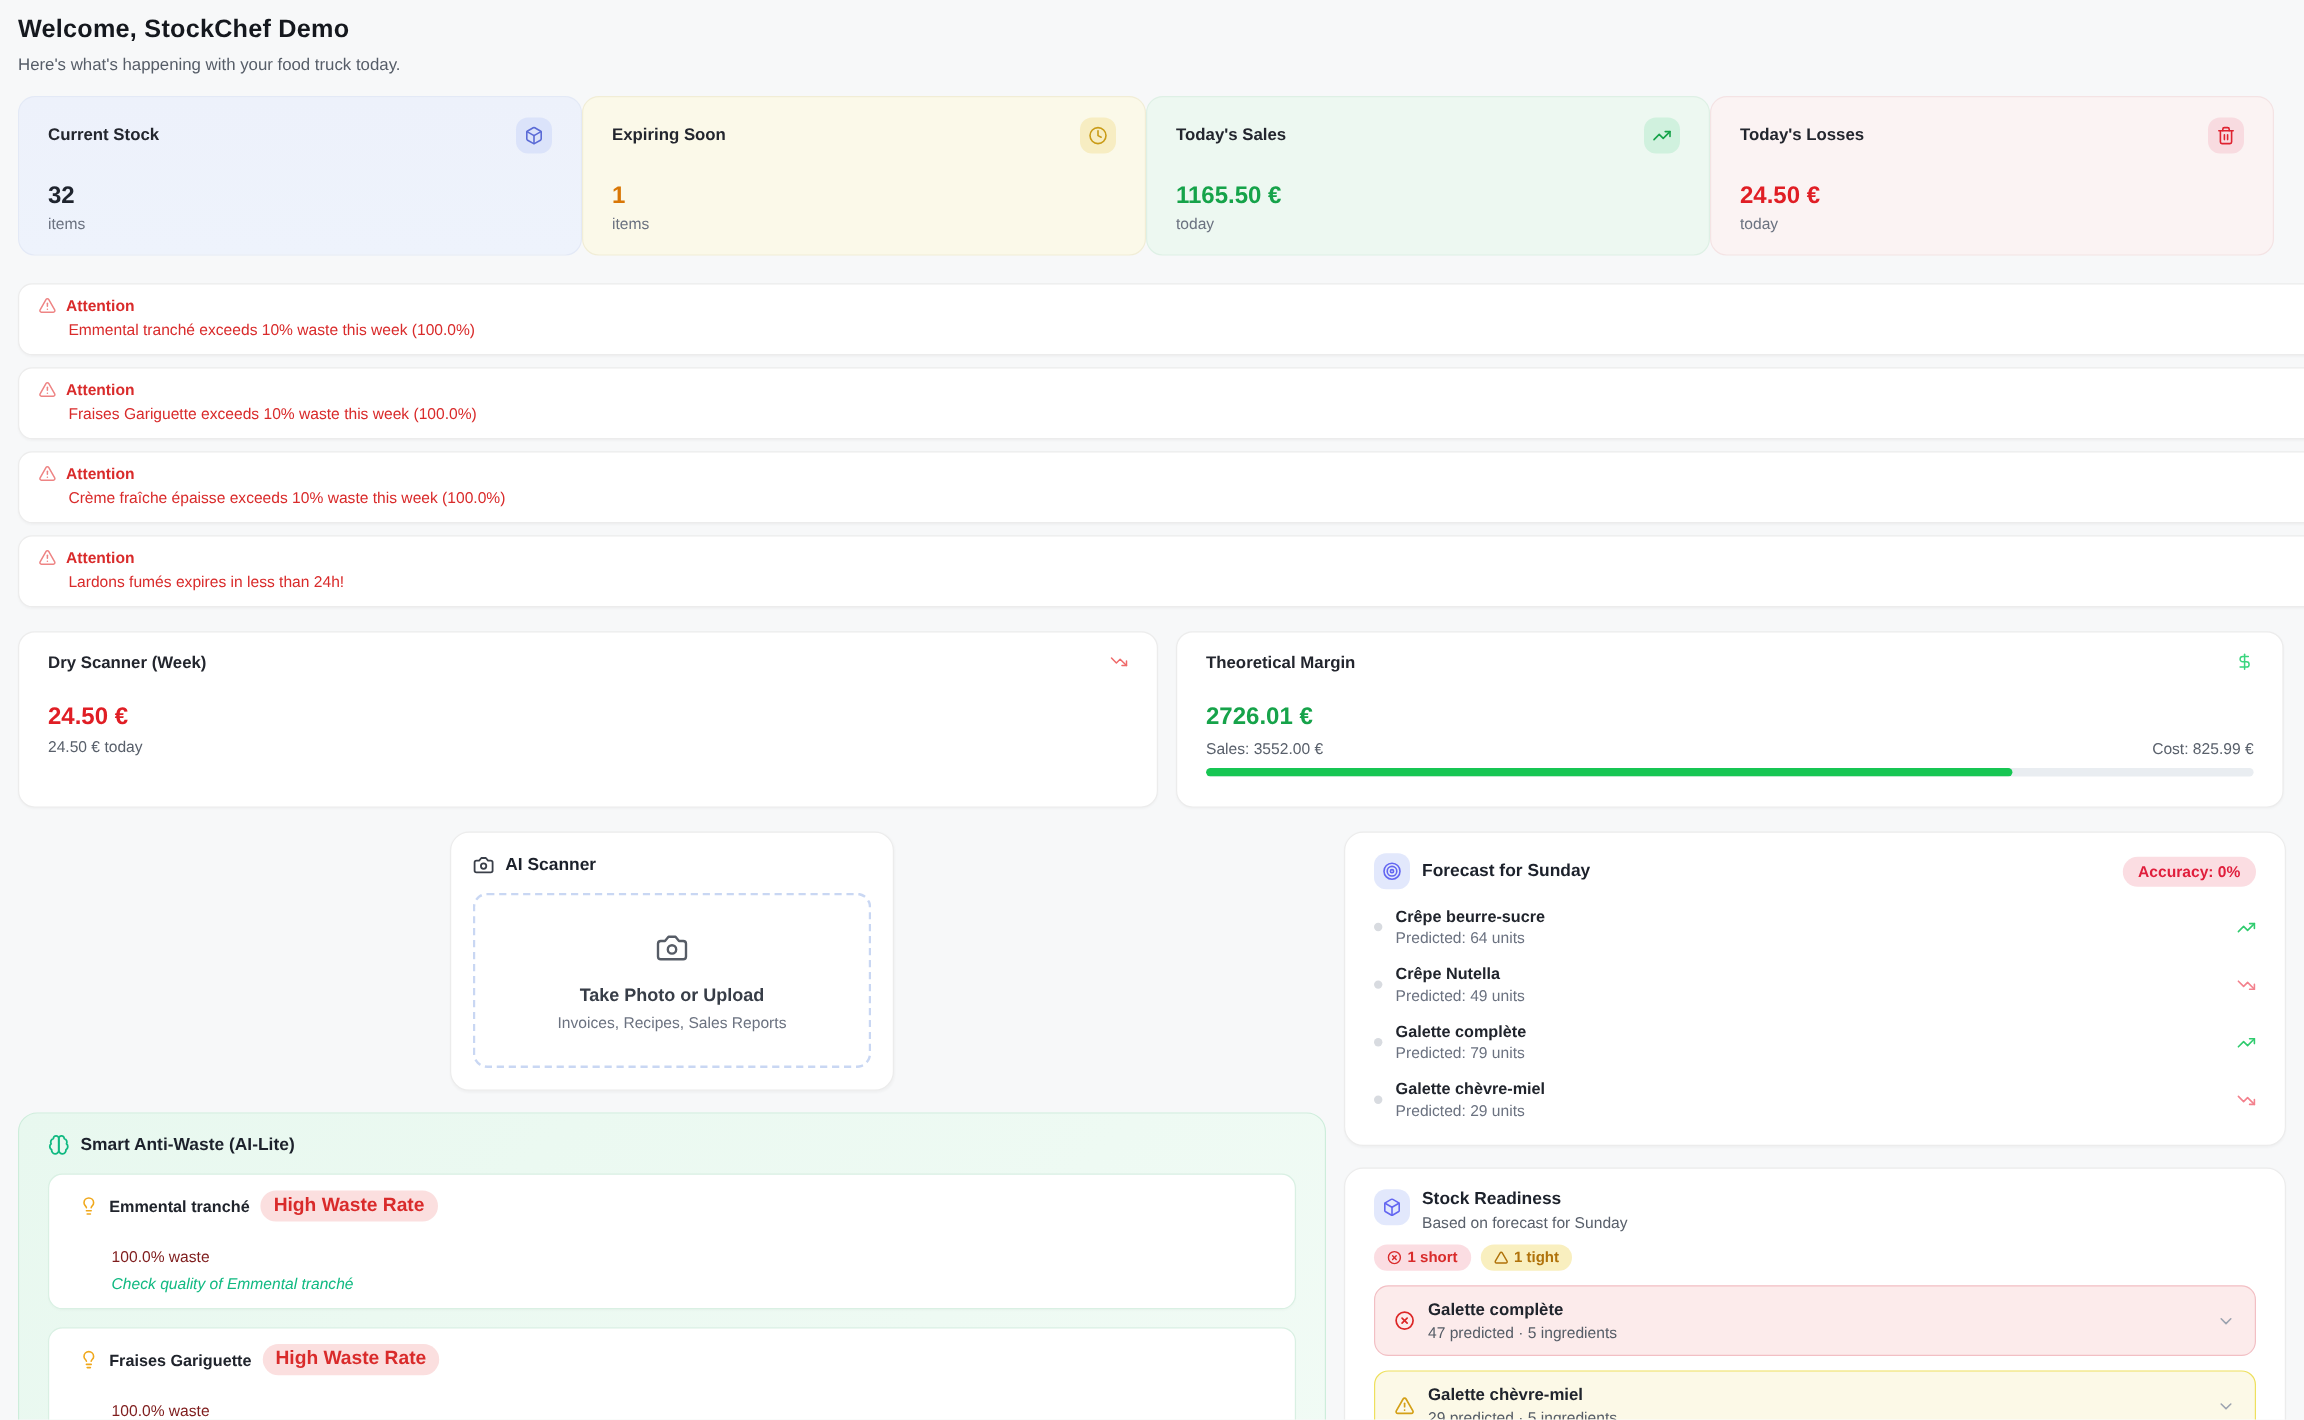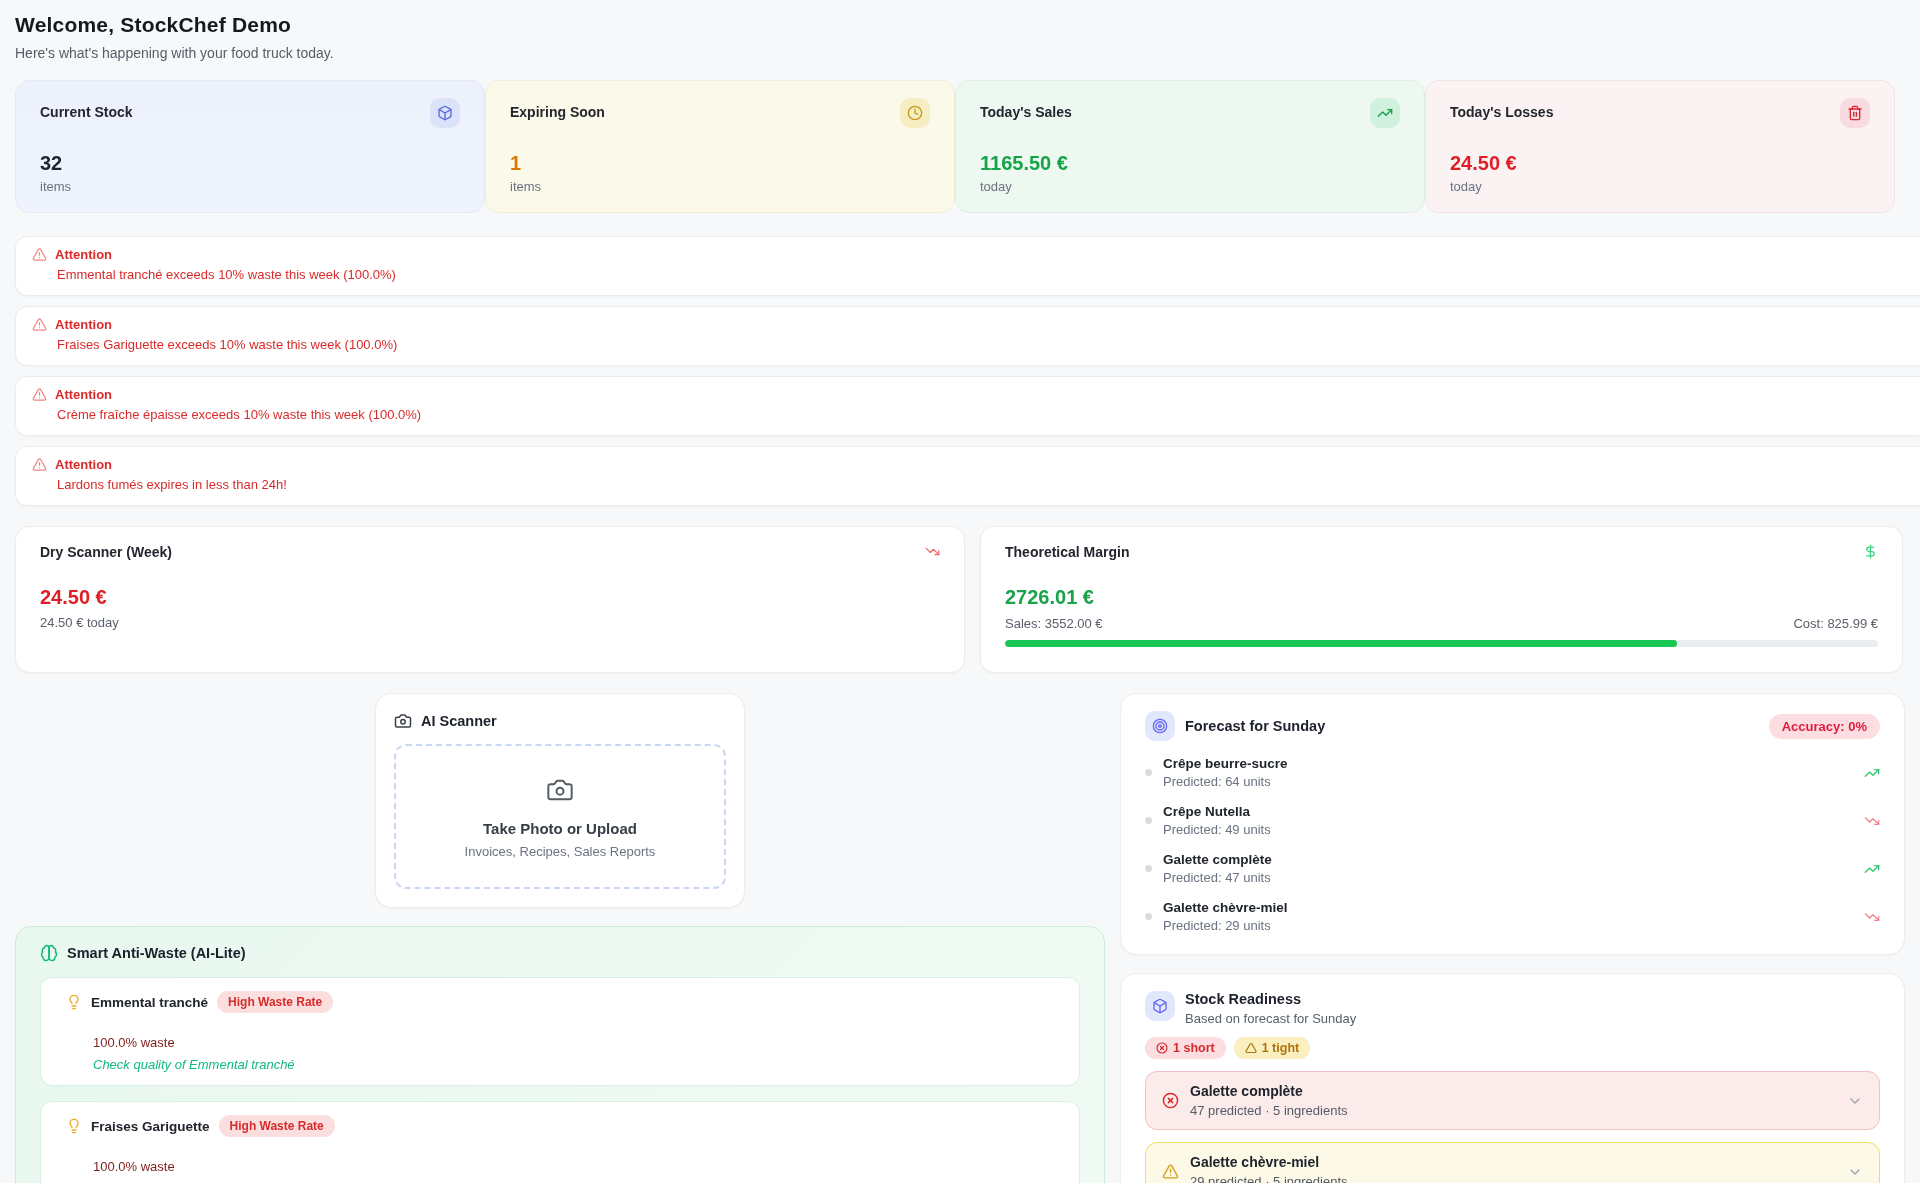--- a/index.html
+++ b/index.html
@@ -68,21 +68,21 @@
   .upload-cta { margin-top:12px; font-size:15px; font-weight:600; color:#373d47; }
   .upload-hint { margin-top:7px; font-size:13px; color:#6b7280; }
 
   .antiwaste { margin-top:18px; background:linear-gradient(135deg,#e8f8ef,#f1fbf5); border:1px solid #cdeddb; border-radius:16px; padding:17px 24px 24px; }
   .brain-icon { color:#10b981; display:flex; }
   .aw-item { background:#fff; border:1px solid #d9f0e3; border-radius:12px; padding:13px 25px; margin-top:15px; box-shadow:0 1px 2px rgba(0,0,0,.02); }
   .aw-head { display:flex; align-items:center; gap:9px; }
   .bulb-icon { color:#f0a81c; display:flex; }
   .aw-name { font-size:13.5px; font-weight:700; color:#20242c; }
   .pill { border-radius:999px; font-weight:700; }
-  .pill-waste { background:#fbdfdf; color:#d92b2b; font-size:12px; padding:4px 11px; }
+  .pill-waste { background:#fbdfdf; color:#d92b2b; font-size:16px; padding:4px 11px; }
   .aw-waste { margin-left:27px; margin-top:22px; font-size:13px; color:#7f1d1d; }
   .aw-advice { margin-left:27px; margin-top:7px; font-size:13px; font-style:italic; color:#10b981; }
 
   .fc-card, .sr-card { background:#fff; border:1px solid #ececec; border-radius:16px; padding:17px 24px; box-shadow:0 1px 2px rgba(0,0,0,.03); }
   .fc-card { height:262px; }
   .fc-head { display:flex; align-items:center; gap:10px; }
   .chip-indigo { background:#e2e8fc; color:#6366f1; }
   .fc-title { font-size:14.5px; font-weight:700; color:#1c212b; }
   .spacer { flex:1; }
   .pill-accuracy { background:#fbdde2; color:#e01e3c; font-size:13px; padding:5px 13px; }
@@ -385,21 +385,21 @@
                 <polyline points="22 17 13.5 8.5 8.5 13.5 2 7"></polyline>
                 <polyline points="16 17 22 17 22 11"></polyline>
               </svg>
             </span>
         </div>
 
         <div class="fc-row">
           <span class="dot"></span>
           <div>
             <div class="fc-name">Galette complète</div>
-            <div class="fc-pred">Predicted: 47 units</div>
+            <div class="fc-pred">Predicted: 79 units</div>
           </div>
           <span class="spacer"></span>
           <span class="trend-up">
               <svg width="16" height="16" viewBox="0 0 24 24" fill="none" stroke="currentColor" stroke-width="2" stroke-linecap="round" stroke-linejoin="round">
                 <polyline points="22 7 13.5 15.5 8.5 10.5 2 17"></polyline>
                 <polyline points="16 7 22 7 22 13"></polyline>
               </svg>
             </span>
         </div>
 

